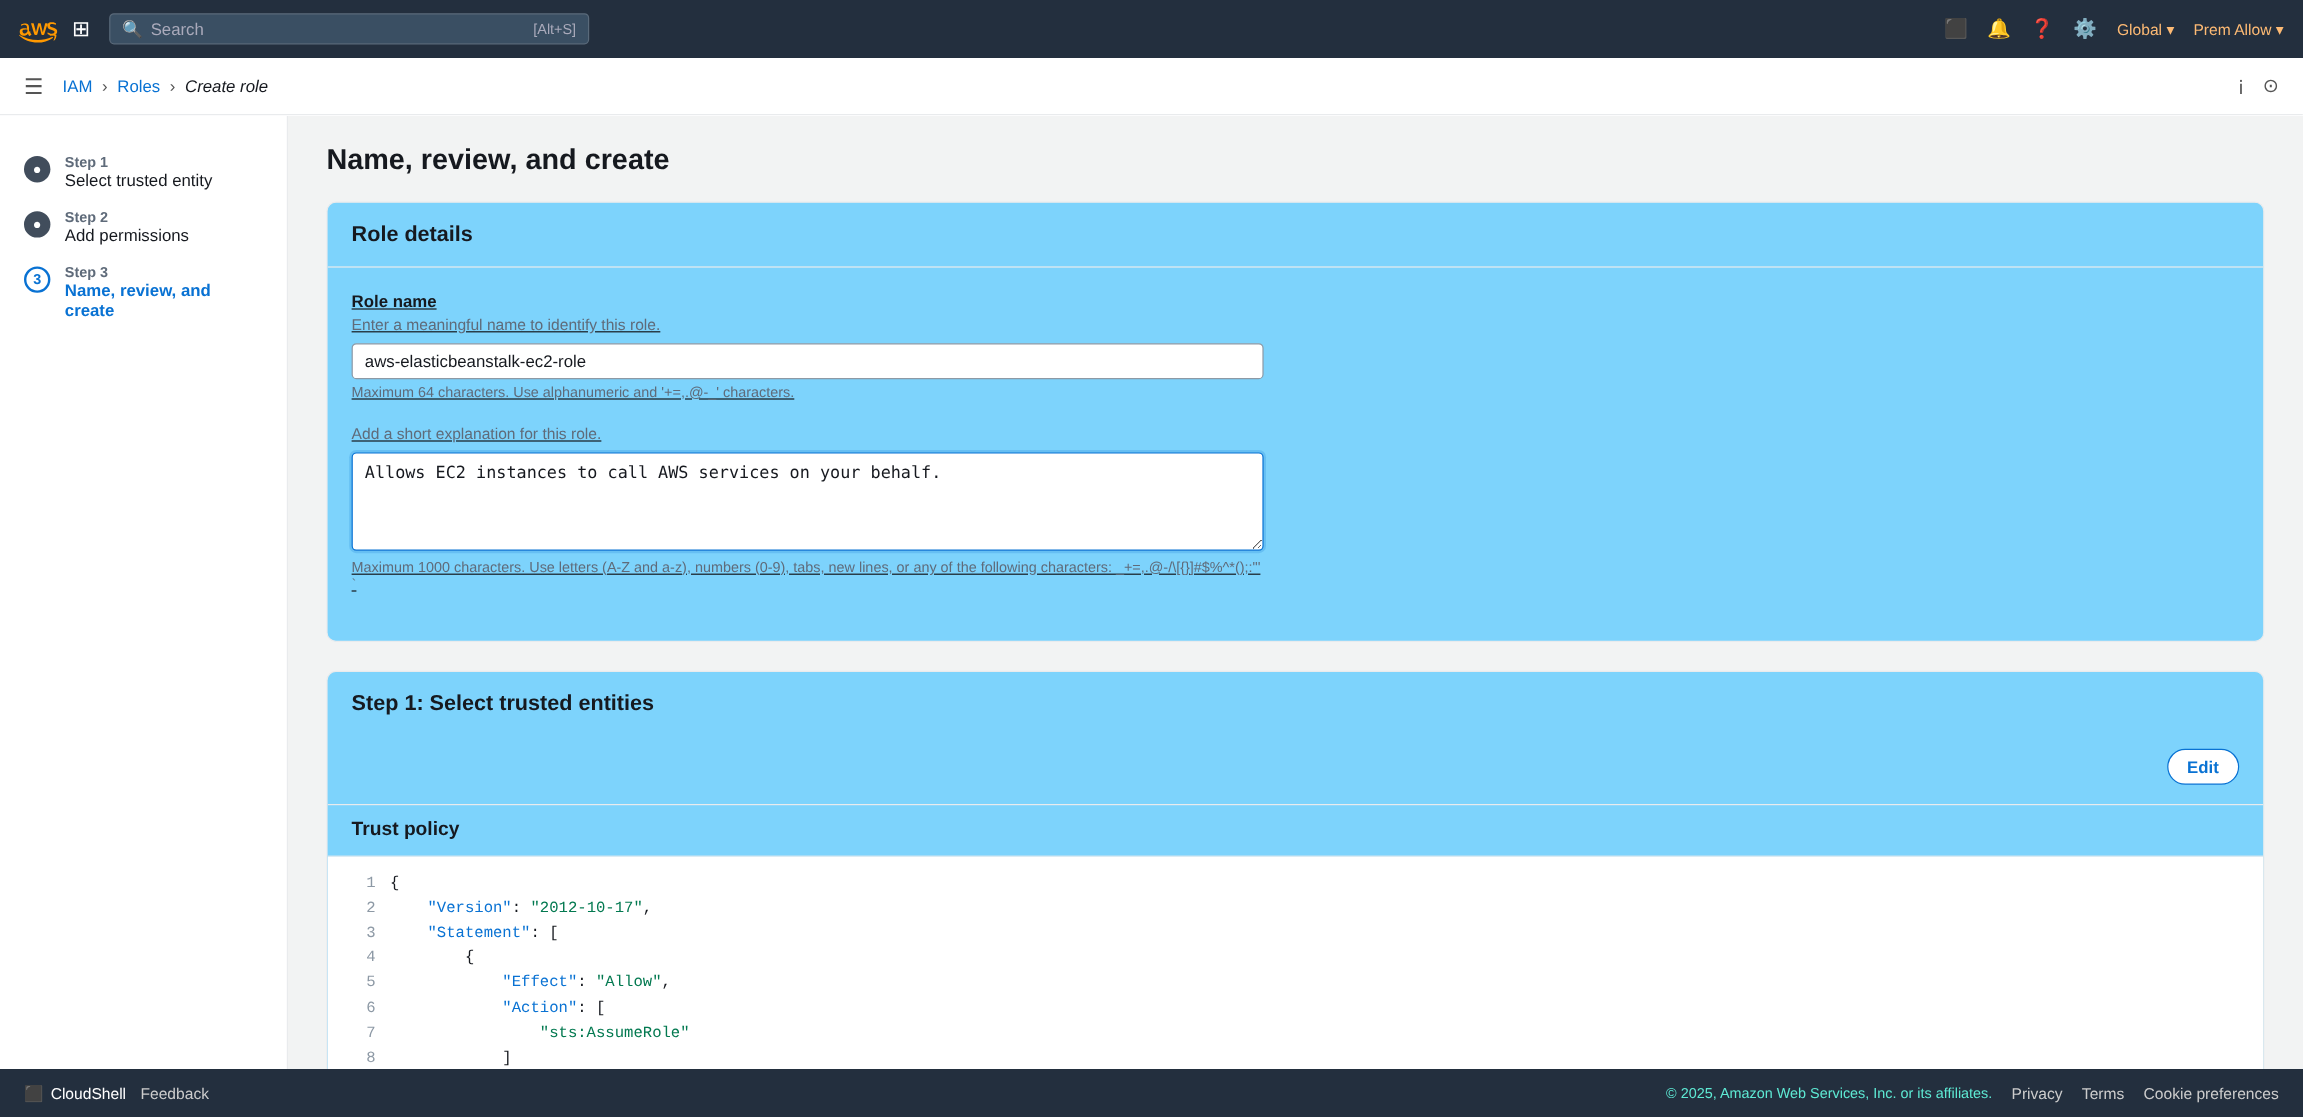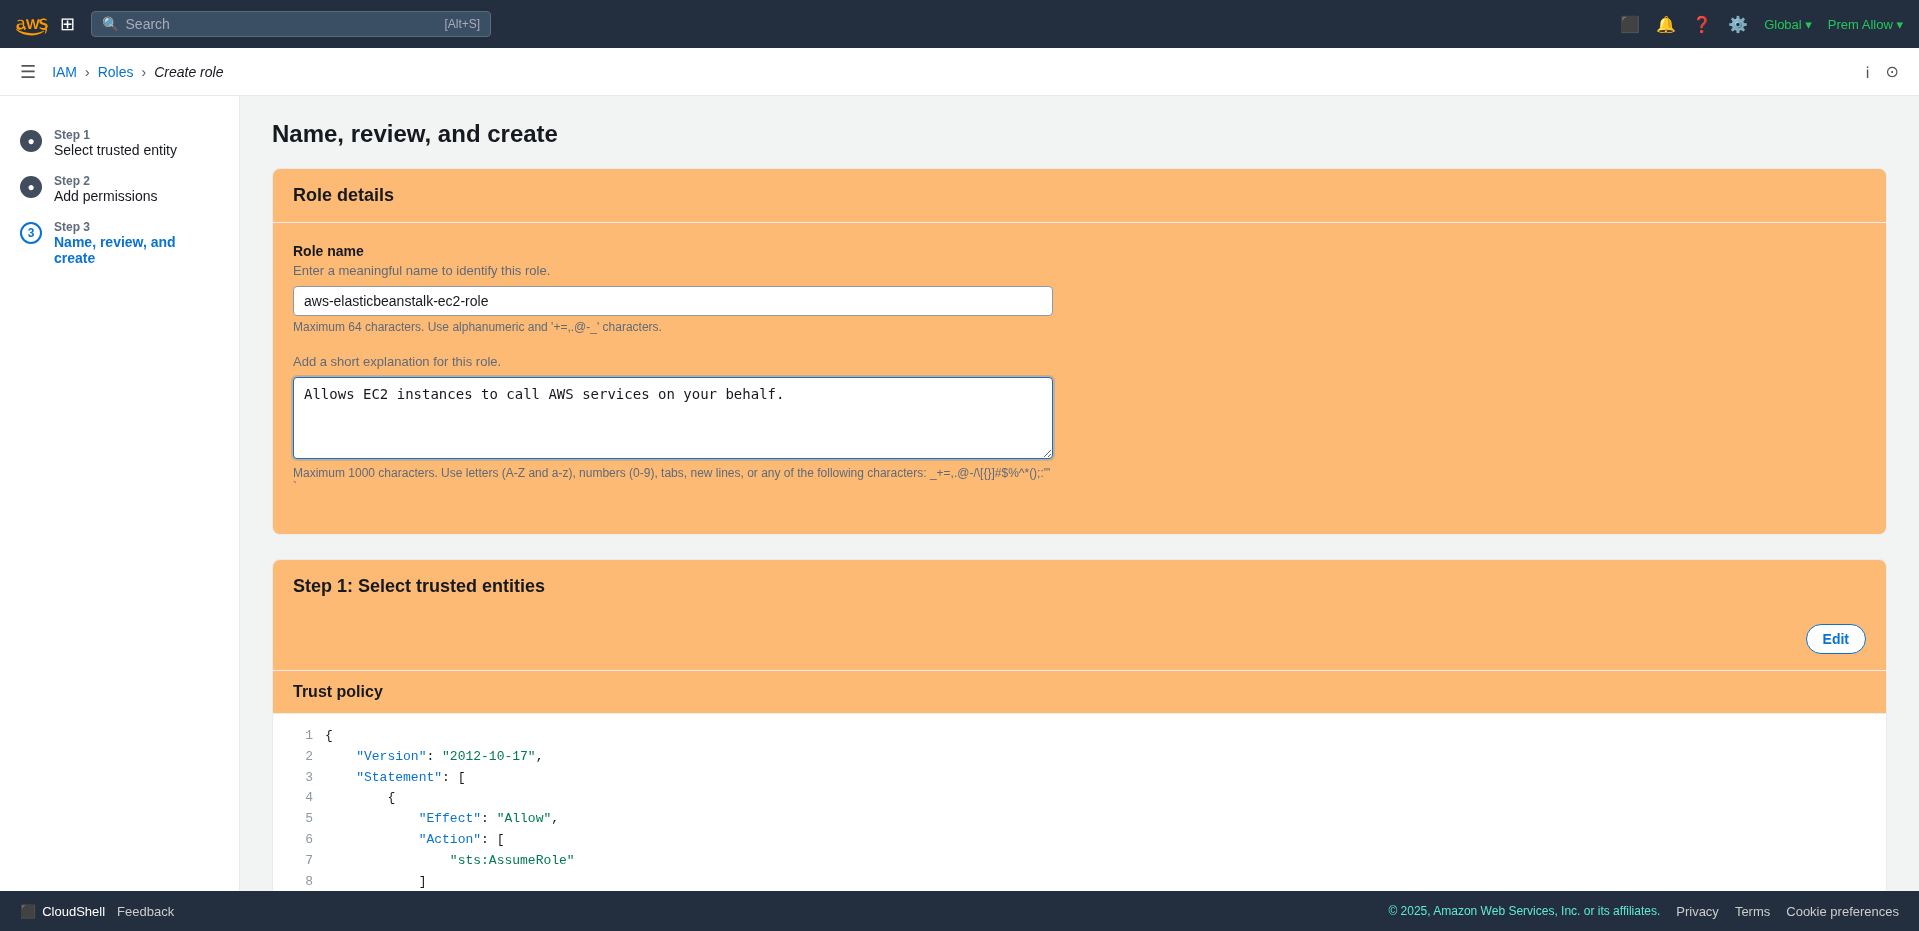--- a/index.html
+++ b/index.html
@@ -43,21 +43,21 @@
       border: none;
       outline: none;
       color: #fff;
       font-size: 14px;
       width: 100%;
     }
     .search-bar input::placeholder { color: #aab; }
     .search-shortcut { color: #aab; font-size: 12px; }
     .nav-icons { display: flex; align-items: center; gap: 16px; margin-left: auto; }
     .nav-icon { color: #ccc; cursor: pointer; font-size: 16px; }
-    .nav-text { color: #22c55e; font-size: 13px; cursor: pointer; }
+    .nav-text { color: #fdba74; font-size: 13px; cursor: pointer; }
 
     
     .breadcrumb-bar {
       background: #fff;
       height: 48px;
       display: flex;
       align-items: center;
       padding: 0 20px;
       border-bottom: 1px solid #e9ebed;
       position: fixed;
@@ -122,36 +122,36 @@
     }
     .page-title {
       font-size: 24px;
       font-weight: 700;
       color: #16191f;
       margin-bottom: 20px;
     }
 
     
     .card {
-      background: #fdba74;
+      background: #7dd3fc;
       border: 1px solid #e9ebed;
       border-radius: 8px;
       margin-bottom: 24px;
       overflow: hidden;
     }
     .card-header {
       padding: 16px 20px;
       border-bottom: 1px solid #e9ebed;
     }
     .card-header h2 {
       font-size: 18px;
       font-weight: 700;
       color: #16191f;
     }
-    .card-body { padding: 20px; }
+    .card-body { padding: 20px; text-decoration: underline; }
 
     
     .form-group { margin-bottom: 20px; }
     .form-label {
       display: block;
       font-size: 14px;
       font-weight: 700;
       color: #16191f;
       margin-bottom: 4px;
     }

